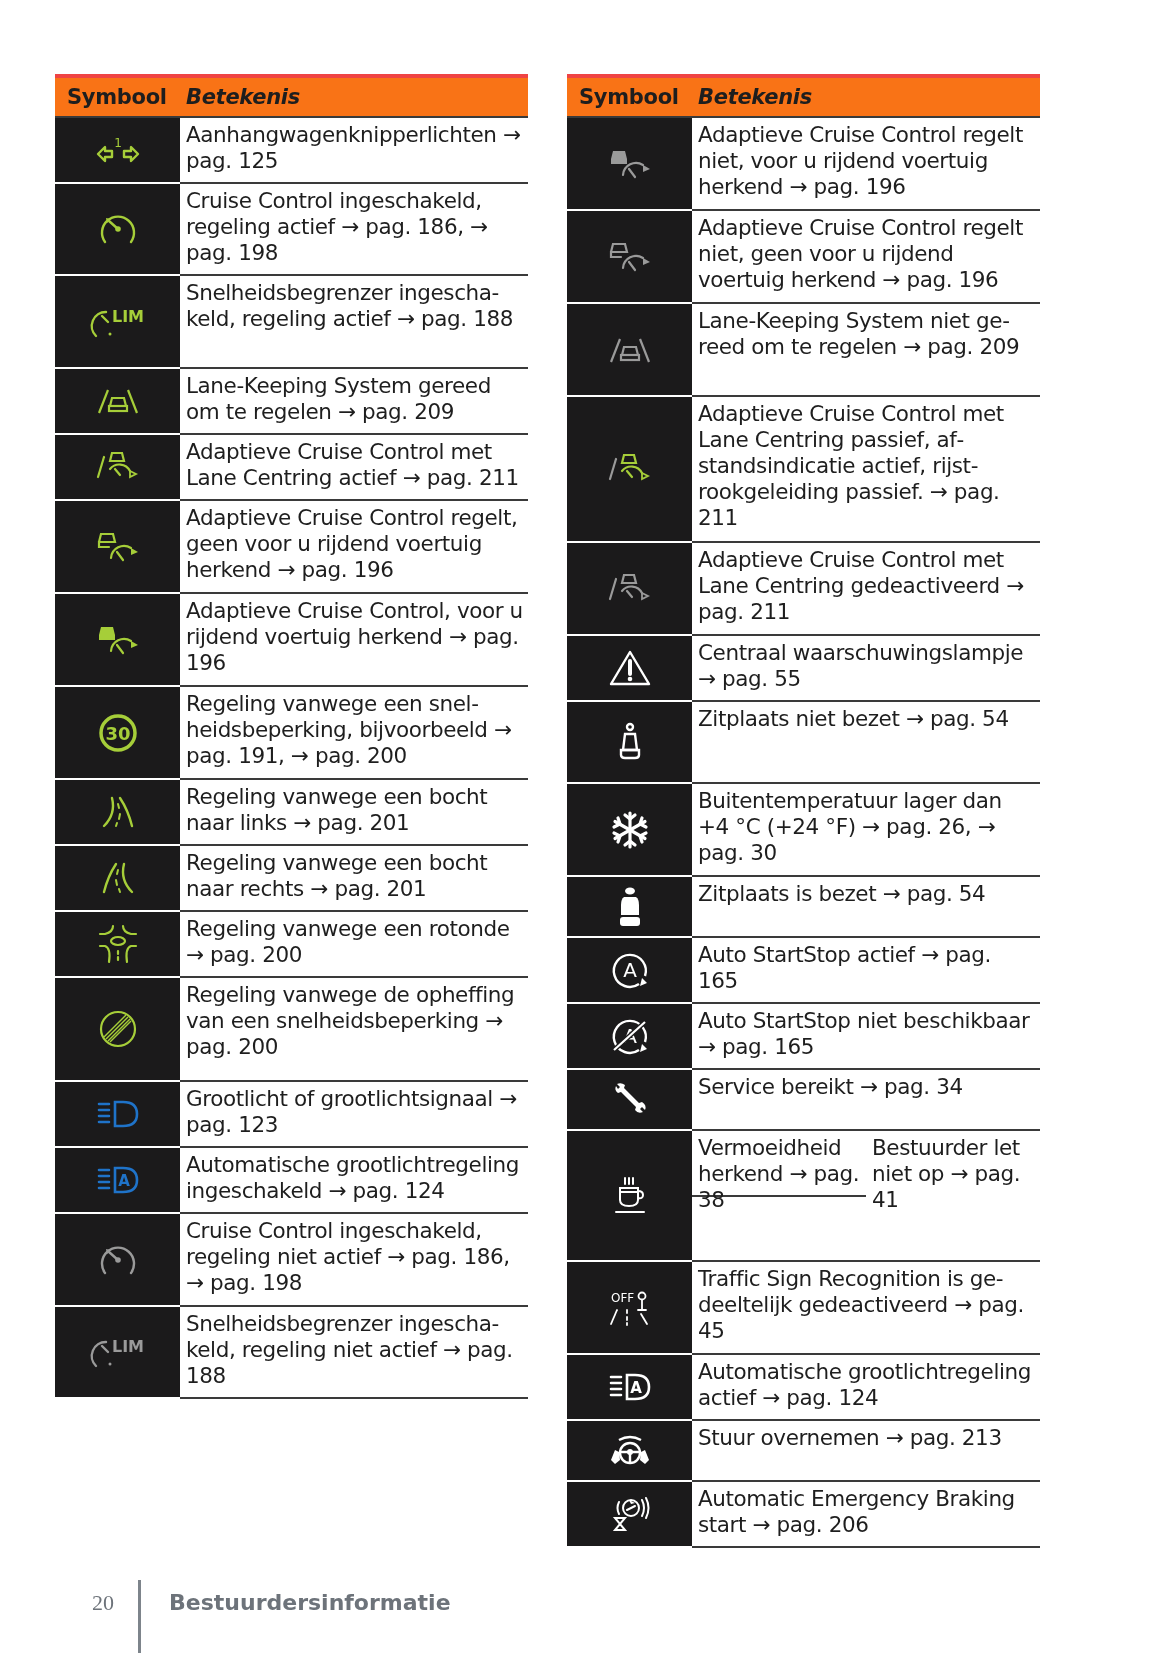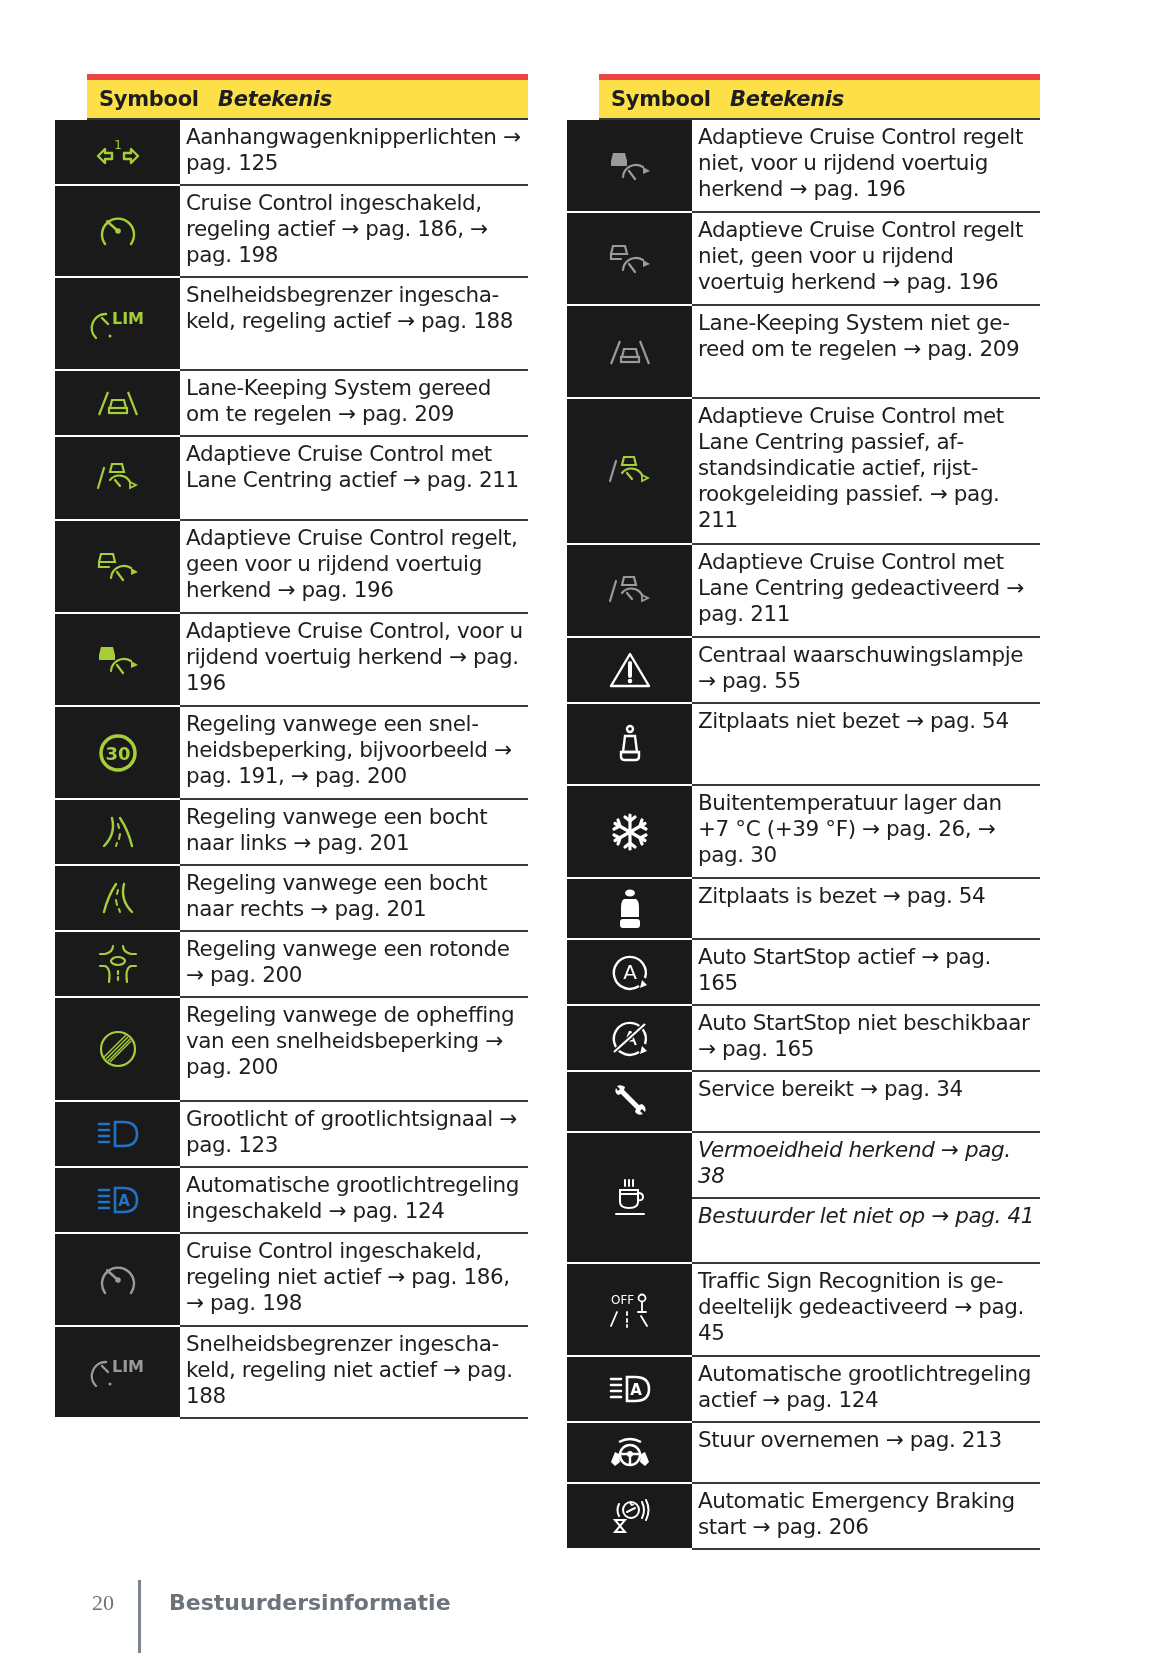--- a/index.html
+++ b/index.html
@@ -1,27 +1,27 @@
 <!DOCTYPE html>
 <html><head>
 <meta charset="utf-8">
 <style>
   html, body { margin:0; padding:0; background:#ffffff; }
   body { width:1165px; height:1653px; position:relative; overflow:hidden;
          font-family:"DejaVu Sans", "Liberation Sans", sans-serif; color:#1e1e1e; }
   .tbl { position:absolute; top:74px; width:473px; border-collapse:collapse; }
   .tbl.left { left:55px; }
   .tbl.right { left:567px; }
-  .hdr { display:flex; height:38px; background:#fde047; border-top:6px solid #ef4444; border-bottom:2px solid #3a3a3a;margin-left:32px; }
+  .hdr { display:flex; height:38px; background:#f97316; border-top:4px solid #ef4444; border-bottom:2px solid #3a3a3a; }
   .hdr .h1 { width:125px; box-sizing:border-box; padding-left:12px; font-weight:bold; font-size:21px; line-height:38px; letter-spacing:-0.3px; }
   .hdr .h2 { flex:1; padding-left:6px; font-weight:bold; font-size:21px; line-height:38px; letter-spacing:-0.3px;font-style:italic; }
   .row { display:flex; border-bottom:2px solid #3a3a3a; box-sizing:border-box; }
   .sym { width:125px; flex:none; background:#1b1a1b; display:flex; align-items:center; justify-content:center; border-bottom:2px solid #ffffff; margin-bottom:-2px; box-sizing:border-box; }
   .desc { flex:1; padding:4px 4px 0 6px; font-size:21.5px; line-height:26px; letter-spacing:-0.4px; }
-  .multi { flex:1; display:flex; flex-direction:column;font-style:italic; }
+  .multi { flex:1; display:flex; flex-direction:row; }
   .multi .desc { border-bottom:2px solid #3a3a3a; }
   .multi .desc:last-child { border-bottom:none; }
   svg { display:block; }
   .footer { position:absolute; top:1580px; left:92px; height:73px; }
   .pgnum { position:absolute; left:0; top:10px; font-size:22px; color:#6d737a; font-family:Liberation Serif, serif; }
   .vbar { position:absolute; left:46px; top:0; width:3px; height:73px; background:#7d848b; }
   .section { position:absolute; left:77px; top:10px; font-size:22px; color:#6d737a; white-space:nowrap;font-weight:bold; }
 </style>
 </head>
 <body>
@@ -80,21 +80,21 @@
             <path d="M4 27 L13 4"></path>
             <path d="M42 27 L33 4"></path>
             <path d="M15 20 L17 12 L29 12 L31 20 Z"></path>
             <rect x="14" y="20" width="18" height="5"></rect>
           </g>
         </svg>
     </div>
     <div class="desc">Lane-Keeping System gereed om te regelen → pag. 209</div>
   </div>
 
-  <div class="row" style="height:84px">
+  <div class="row" style="height:66px">
     <div class="sym">
       <svg width="48" height="40" viewBox="0 0 48 40">
           <g fill="none" stroke="#a6ce39" stroke-width="2.2" stroke-linecap="round">
             <path d="M4 30 L10 10"></path>
             <path d="M16 14 L18 6 L28 6 L30 14 Z"></path>
             <path d="M16 22 A12 12 0 0 1 36 24"></path>
             <path d="M26 28 L21 22"></path>
           </g>
           <path d="M36 24 L42 27 L36 30 Z" fill="none" stroke="#a6ce39" stroke-width="1.8"></path>
         </svg>
@@ -360,21 +360,21 @@
           <g stroke="#ffffff" stroke-width="3.2" stroke-linecap="round" fill="none">
             <path d="M20 3 L20 37"></path>
             <path d="M5 11.5 L35 28.5"></path>
             <path d="M5 28.5 L35 11.5"></path>
             <path d="M15 5 L20 9 L25 5 M15 35 L20 31 L25 35"></path>
             <path d="M4 17 L10 14 L8 8 M36 23 L30 26 L32 32"></path>
             <path d="M4 23 L10 26 L8 32 M36 17 L30 14 L32 8"></path>
           </g>
         </svg>
     </div>
-    <div class="desc">Buitentemperatuur lager dan +7 °C (+39 °F) → pag. 26, → pag. 30</div>
+    <div class="desc">Buitentemperatuur lager dan +4 °C (+24 °F) → pag. 26, → pag. 30</div>
   </div>
 
   <div class="row" style="height:61px">
     <div class="sym">
       <svg width="30" height="44" viewBox="0 0 30 44">
           <ellipse cx="15" cy="6" rx="5" ry="3.5" fill="#ffffff"></ellipse>
           <path d="M9 12 L21 12 Q24 14 24 20 L24 30 L6 30 L6 20 Q6 14 9 12 Z" fill="#ffffff"></path>
           <rect x="5" y="32" width="20" height="9" rx="3" fill="#ffffff"></rect>
         </svg>
     </div>

